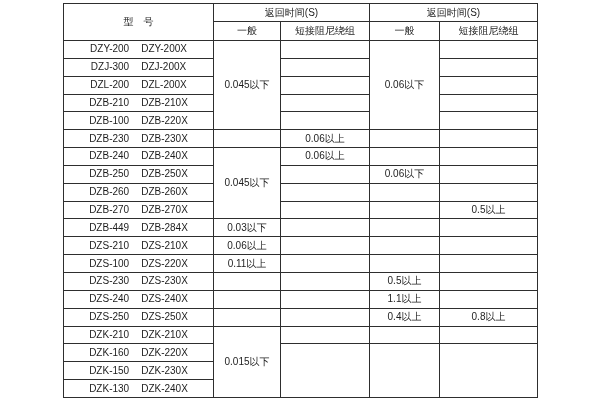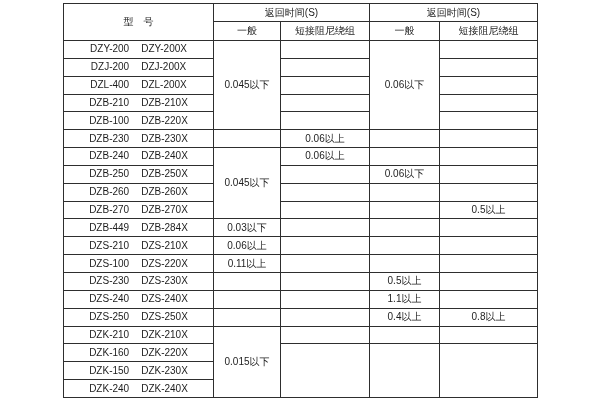--- a/index.html
+++ b/index.html
@@ -45,26 +45,26 @@
     </thead>
     <tbody id="spec-body">
         <tr>
           <td><span class="model-a">DZY-200</span><span class="model-b">DZY-200X</span></td>
           <td rowspan="5">0.045以下</td>
           <td></td>
           <td rowspan="5">0.06以下</td>
           <td></td>
         </tr>
         <tr>
-          <td><span class="model-a">DZJ-200</span><span class="model-b">DZJ-200X</span></td>
+          <td><span class="model-a">DZJ-300</span><span class="model-b">DZJ-200X</span></td>
           <td></td>
           <td></td>
         </tr>
         <tr>
-          <td><span class="model-a">DZL-400</span><span class="model-b">DZL-200X</span></td>
+          <td><span class="model-a">DZL-200</span><span class="model-b">DZL-200X</span></td>
           <td></td>
           <td></td>
         </tr>
         <tr>
           <td><span class="model-a">DZB-210</span><span class="model-b">DZB-210X</span></td>
           <td></td>
           <td></td>
         </tr>
         <tr>
           <td><span class="model-a">DZB-100</span><span class="model-b">DZB-220X</span></td>
@@ -155,17 +155,17 @@
         <tr>
           <td><span class="model-a">DZK-160</span><span class="model-b">DZK-220X</span></td>
           <td rowspan="3"></td>
           <td rowspan="3"></td>
           <td rowspan="3"></td>
         </tr>
         <tr>
           <td><span class="model-a">DZK-150</span><span class="model-b">DZK-230X</span></td>
         </tr>
         <tr>
-          <td><span class="model-a">DZK-240</span><span class="model-b">DZK-240X</span></td>
+          <td><span class="model-a">DZK-130</span><span class="model-b">DZK-240X</span></td>
         </tr>
       </tbody>
   </table>
 </div>
 
 </body></html>

